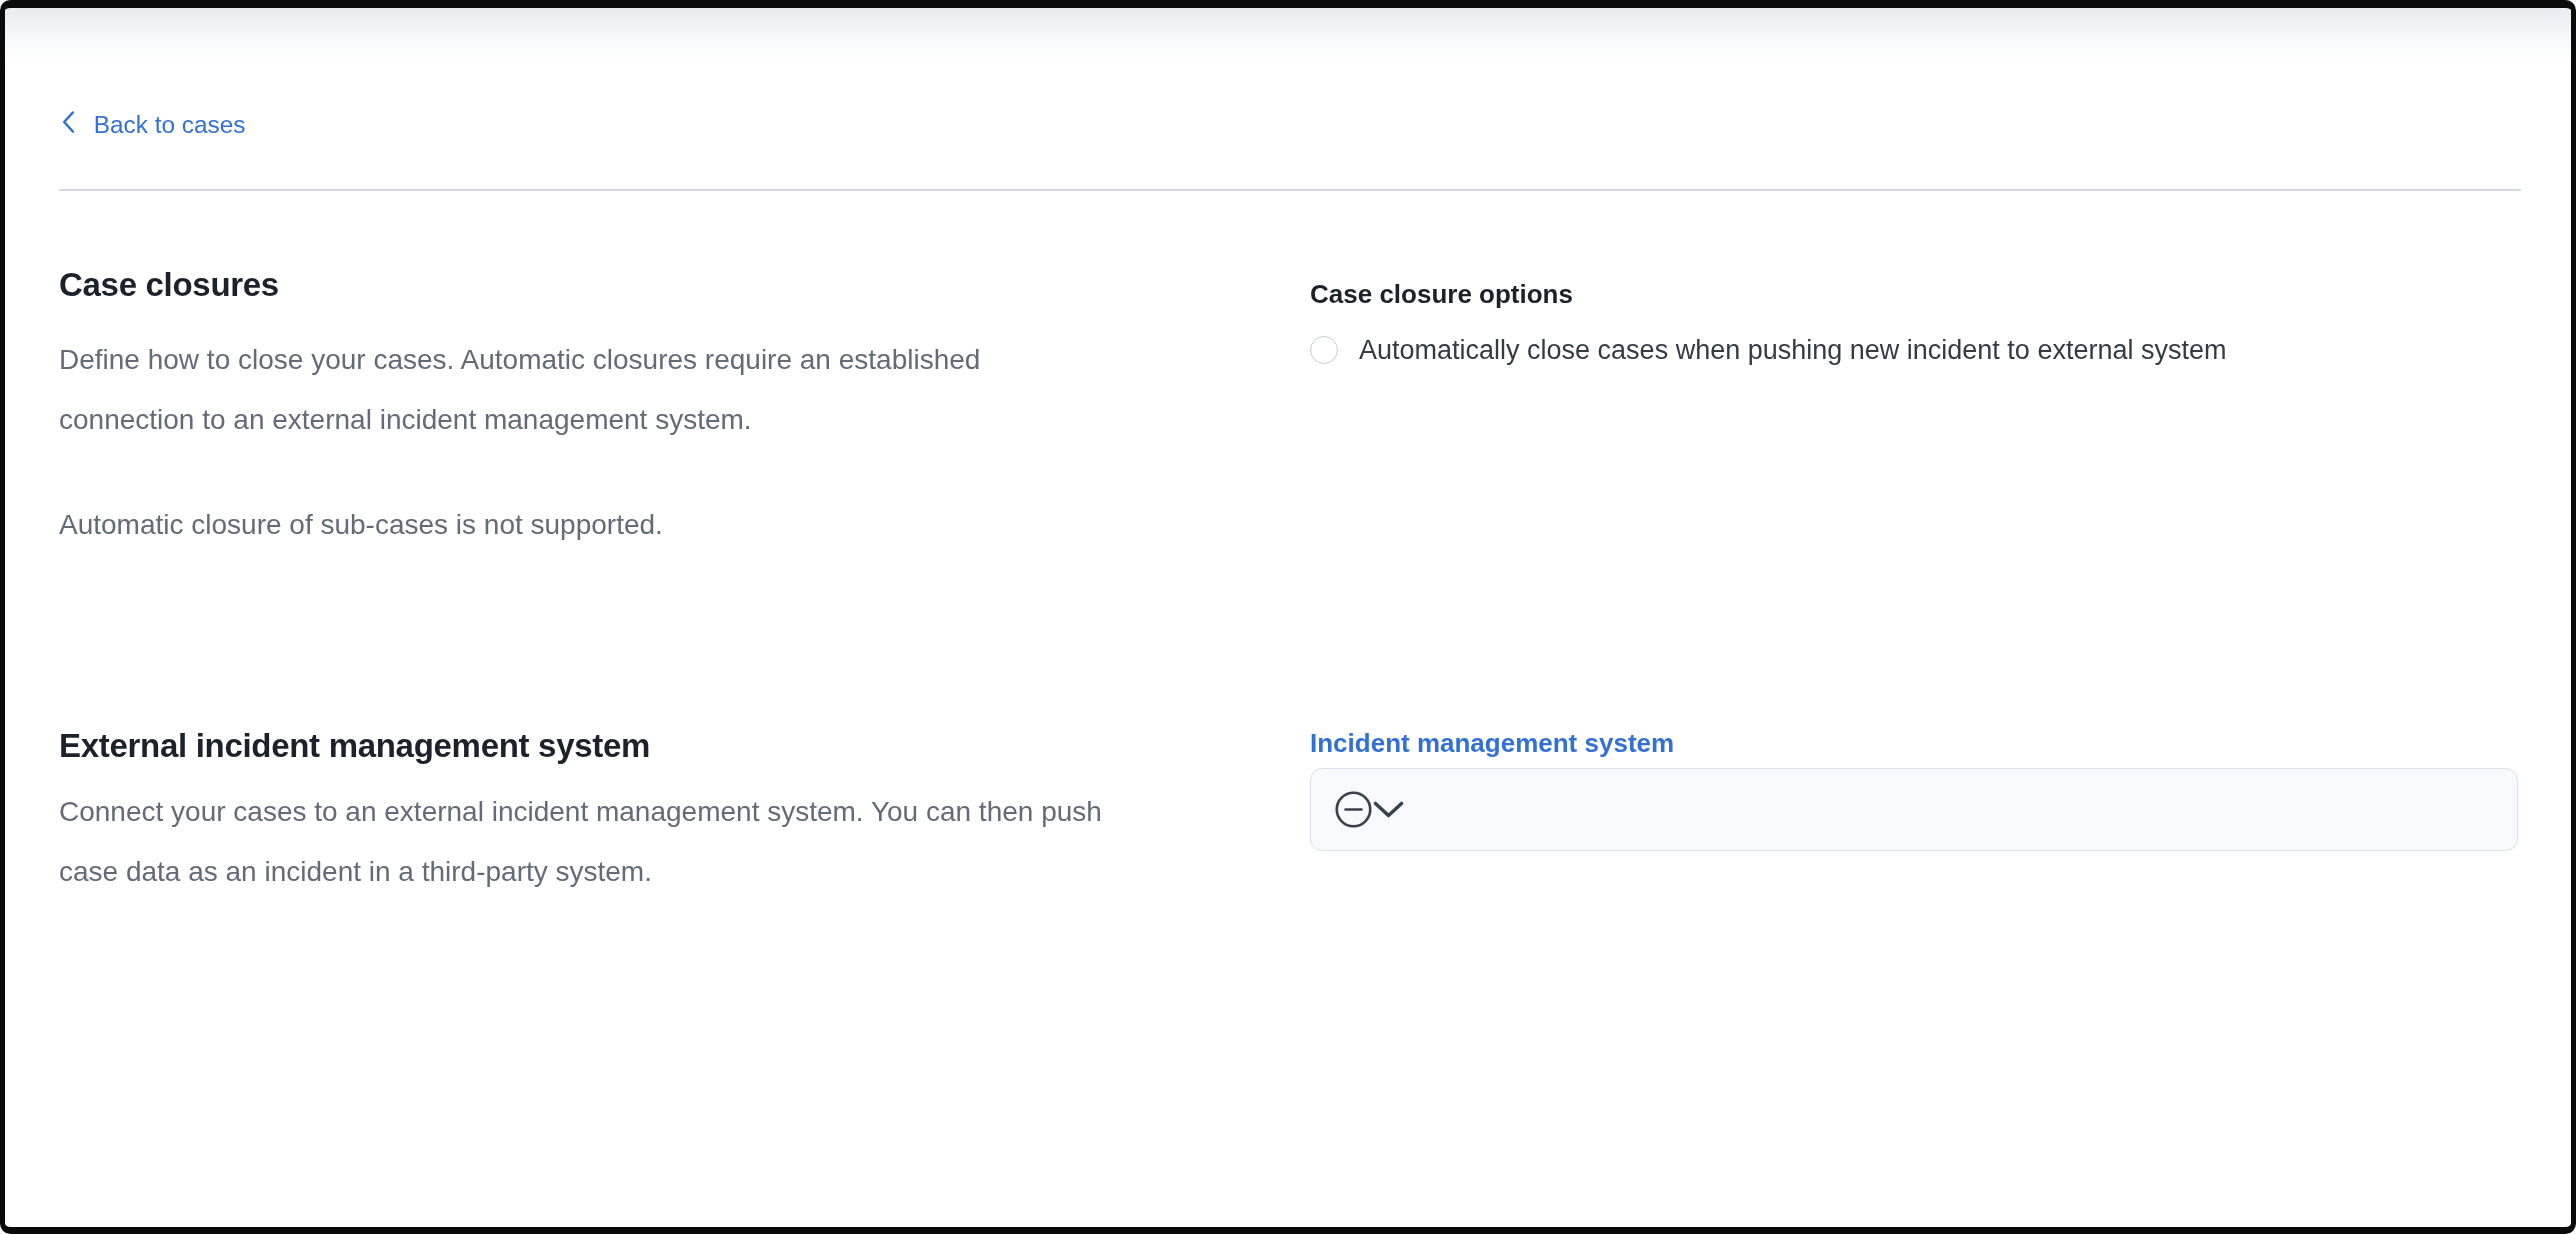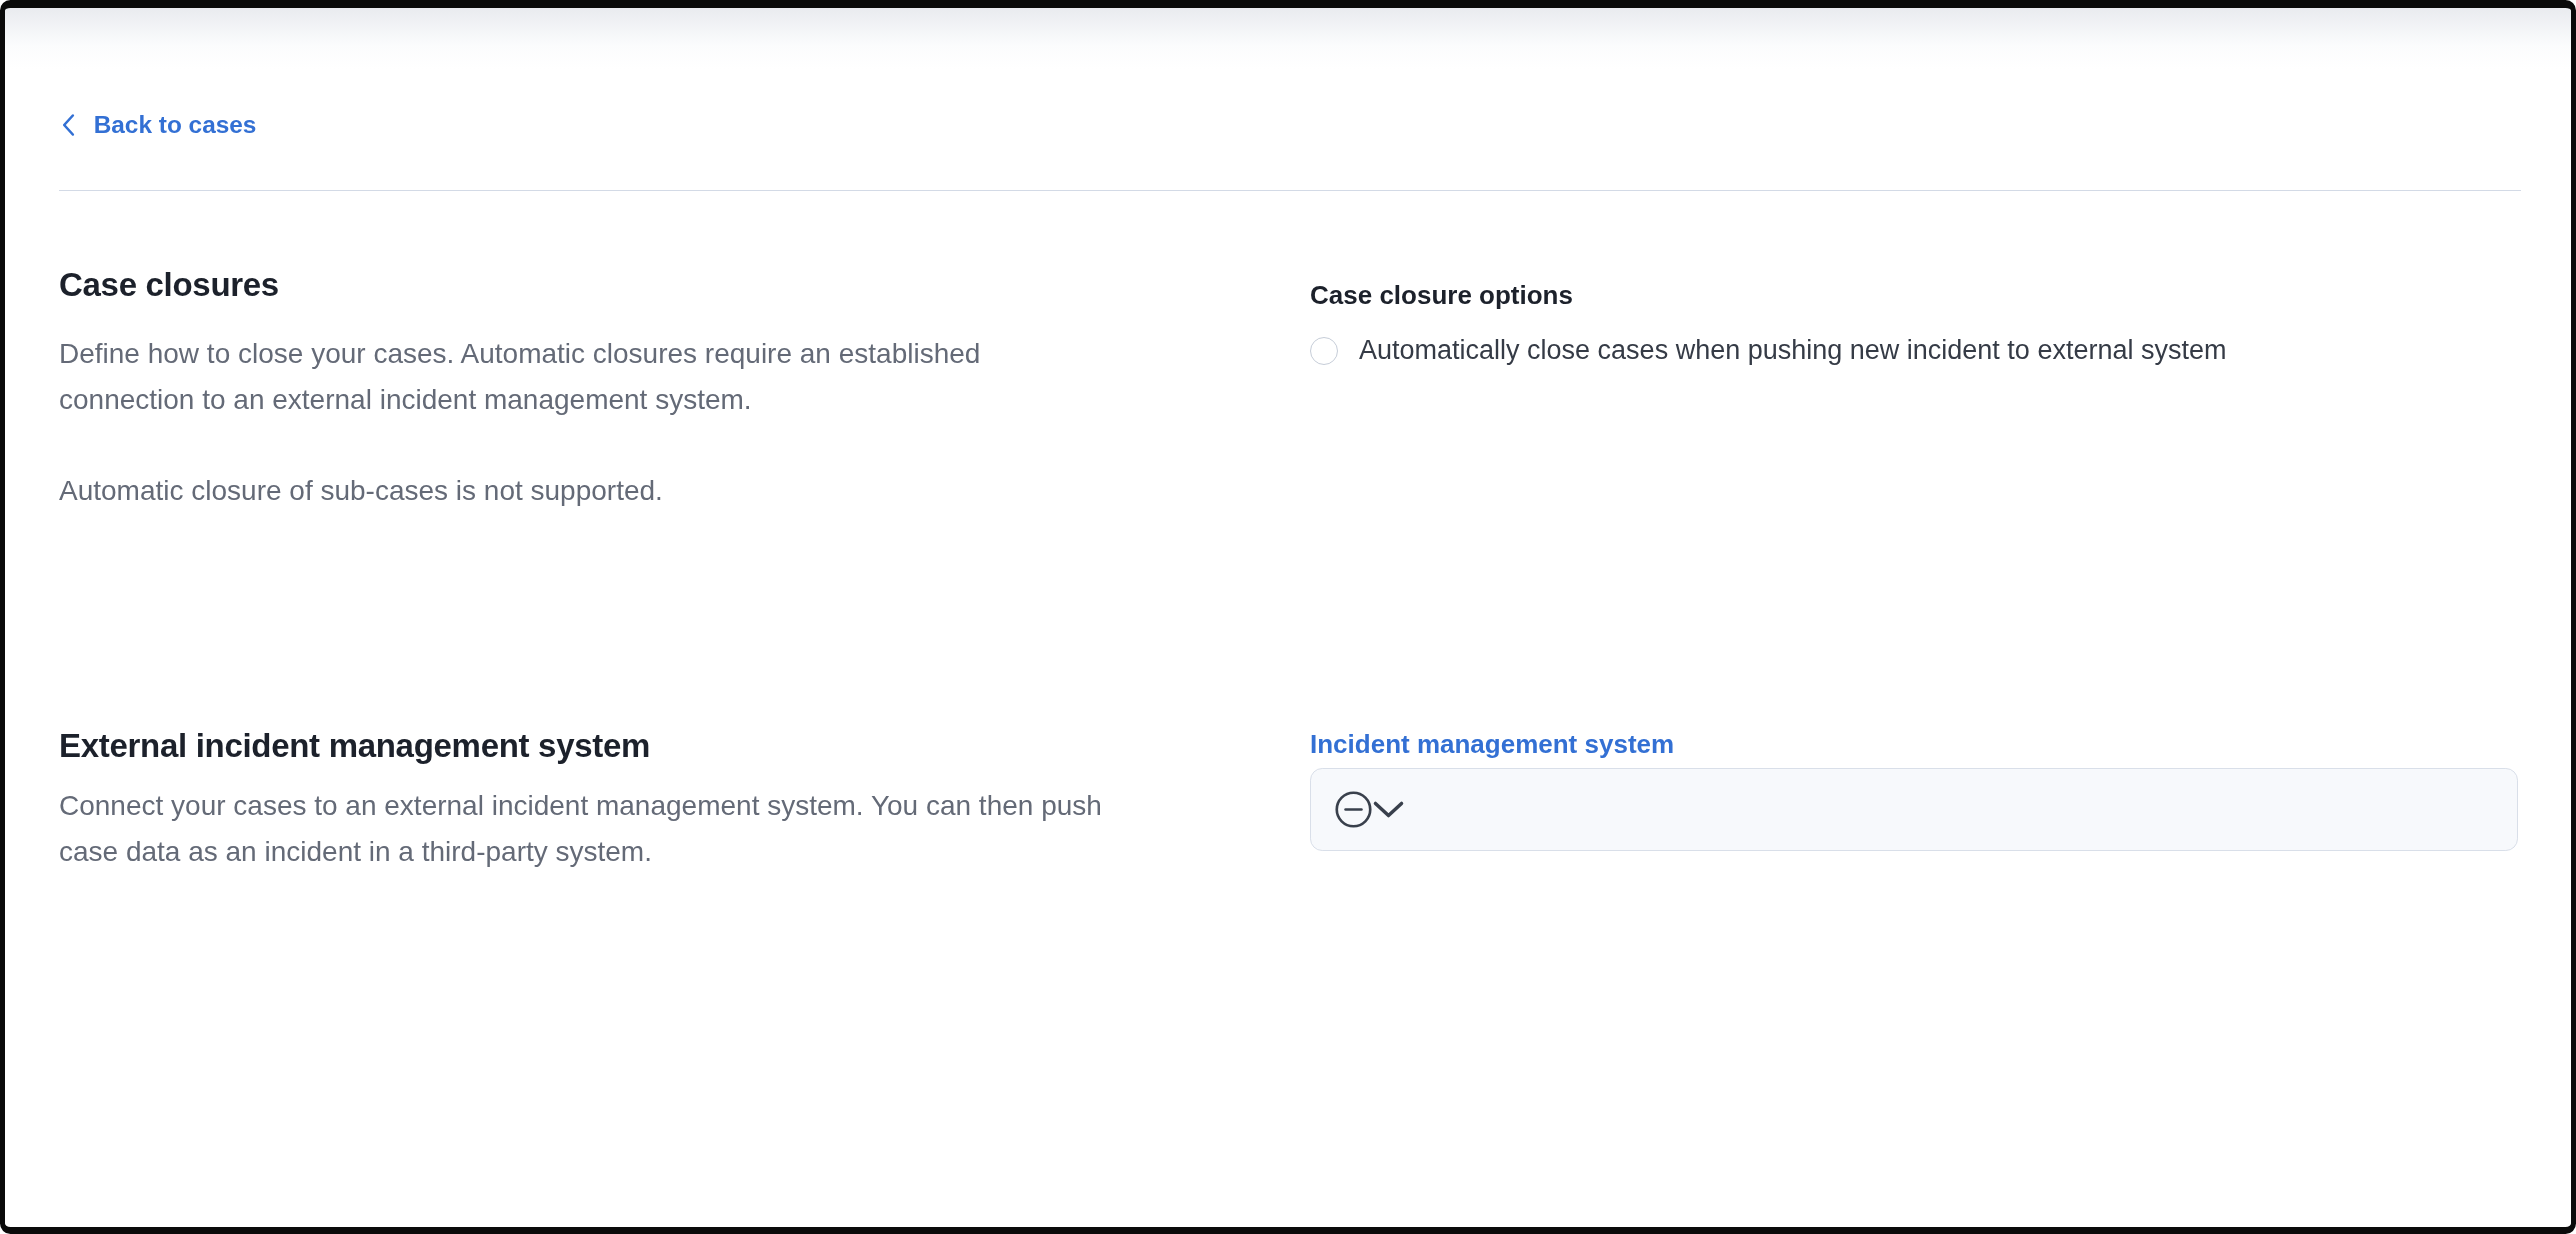--- a/index.html
+++ b/index.html
@@ -20,25 +20,25 @@
   }
   .content {
     position: relative;
     padding: 0 50px 0 54px;
   }
 
   
   .back-link {
     margin-top: 101px;
     display: inline-flex;
-    align-items: center;
+    align-items: flex-start;
     gap: 15.7px;
     color: #3370d4;
     font-size: 24.4px;
-    font-weight: 700;
+    font-weight: 400;
     line-height: 31px;
     text-decoration: none;
     cursor: pointer;
   }
   .back-link svg { display: block; }
   h1.page-title {
     margin-top: 21px;
     font-size: 70px;
     line-height: 84px;
     font-weight: 700;
@@ -64,21 +64,21 @@
   .section-desc-col h2 {
     font-size: 33px;
     line-height: 42px;
     font-weight: 700;
     color: #1c212b;
     letter-spacing: -0.3px;
   }
   .section-desc-col p {
     margin-top: 24.4px;
     font-size: 28px;
-    line-height: 46px;
+    line-height: 60px;
     color: #646a77;
     white-space: pre-line;
   }
   .section-desc-col p + p { margin-top: 45px; }
   .row-2 .section-desc-col p { margin-top: 15.7px; }
 
   
   .form-label {
     font-size: 26px;
     line-height: 31px;

